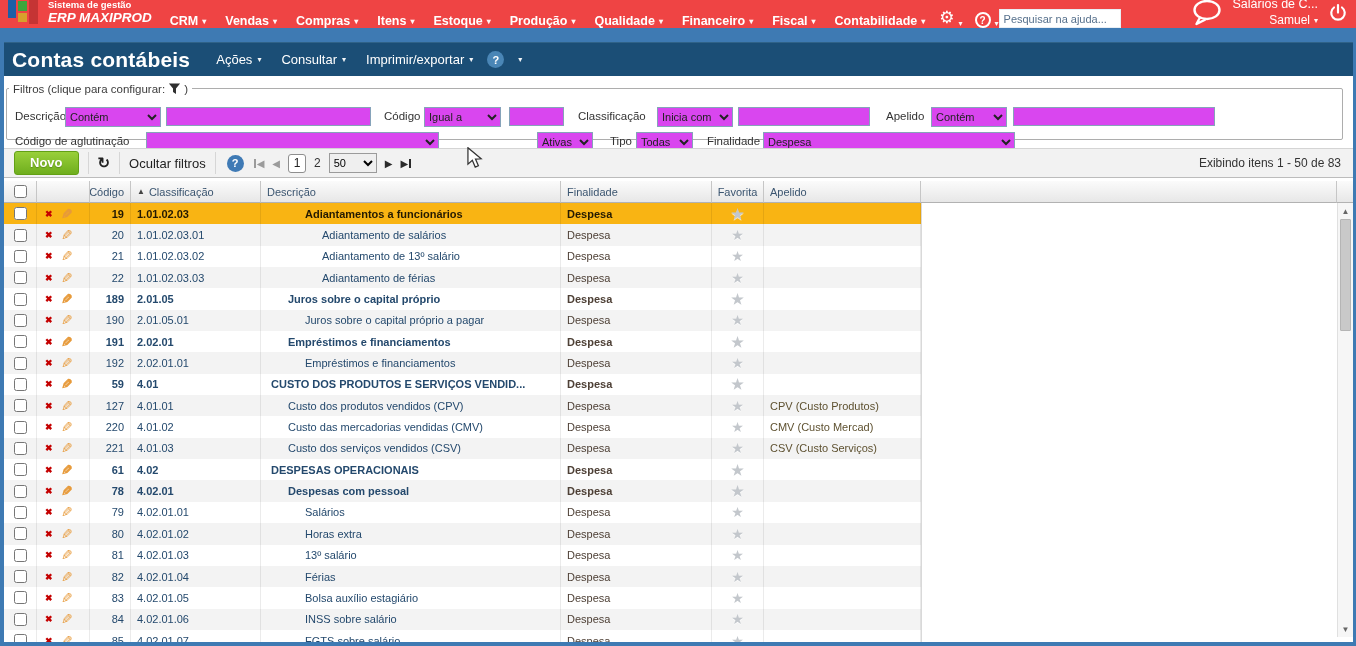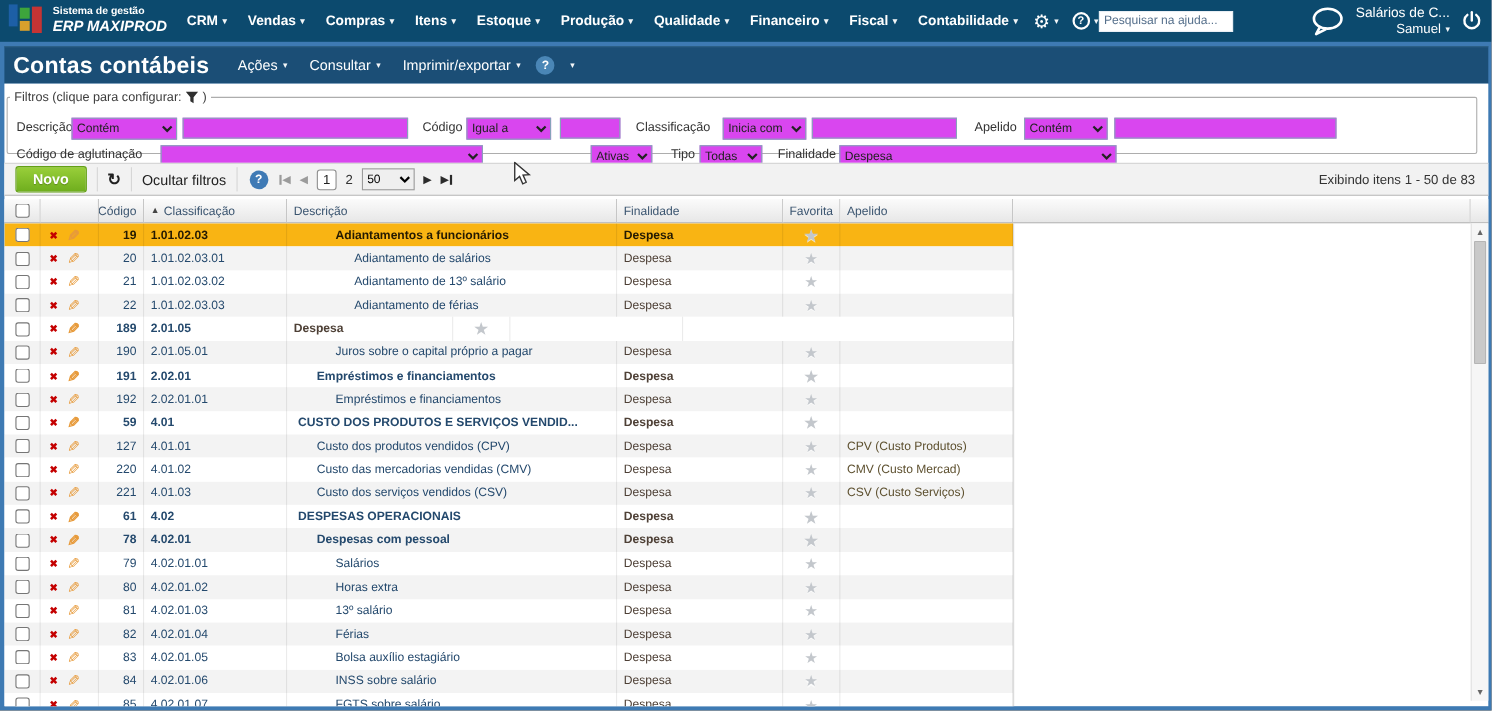--- a/index.html
+++ b/index.html
@@ -2,22 +2,22 @@
 <html><head>
 <meta charset="utf-8">
 <style>
   * { margin:0; padding:0; box-sizing:border-box; }
   html,body { background:#888; }
   #app {
     position:relative; width:1356px; height:646px; overflow:hidden;
     background:#3e7ab3; font-family:"Liberation Sans", sans-serif;
   }
   
-  .topbar { position:absolute; top:0; left:0; right:0; height:38px; background:#0c4a6e;
-            display:flex; align-items:center; color:#fff; }
+  .topbar { position:absolute; top:0; left:0; right:0; height:28px; background:#ef4444;
+            display:flex; align-items:flex-end; color:#fff; }
   .brand { display:flex; align-items:center; margin-left:8px; }
   .brand-blocks { position:relative; width:32px; height:30px; margin-right:8px; }
   .brand-blocks i { position:absolute; display:block; }
   .bb-blue  { left:0;  top:8;  width:8px; height:20px; background:#1d5fa6; }
   .bb-green { left:10px; top:3px; width:9px; height:10px; background:#3da53c; }
   .bb-gold  { left:10px; top:15px; width:9px; height:9px;  background:#d8a02c; }
   .bb-red   { left:21px; top:2px; width:9px; height:24px; background:#c53434; }
   .brand-text { line-height:1.1; }
   .brand-tagline { font-size:9.5px; font-weight:bold; }
   .brand-name { font-size:13.5px; font-weight:bold; font-style:italic; }
@@ -392,20 +392,21 @@
         <div class="row bold">
     <div class="cell c-check">
       <input type="checkbox" style="">
           </div>
     <div class="cell c-act">
       <span class="del-ic">✖</span>
       <span class="edit-ic">✎</span>
           </div>
     <div class="cell c-cod f-codigo">189</div>
     <div class="cell c-cls f-classificacao">2.01.05</div>
+    <div class="cell c-desc f-descricao" style="padding-left: 27px;">Juros sobre o capital próprio</div>
     <div class="cell c-fin f-finalidade">Despesa</div>
     <div class="cell c-fav">
       <span class="star-ic">★</span>
           </div>
     <div class="cell c-ape f-apelido"></div>
   </div>
         <div class="row alt">
     <div class="cell c-check">
       <input type="checkbox" style="">
           </div>

